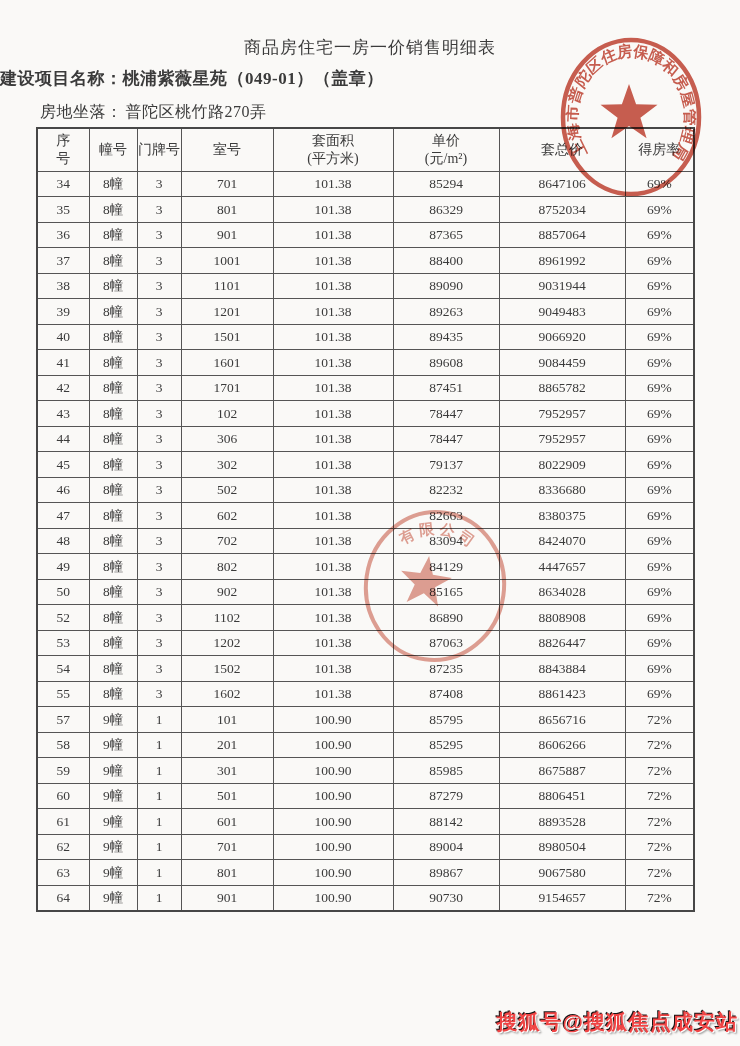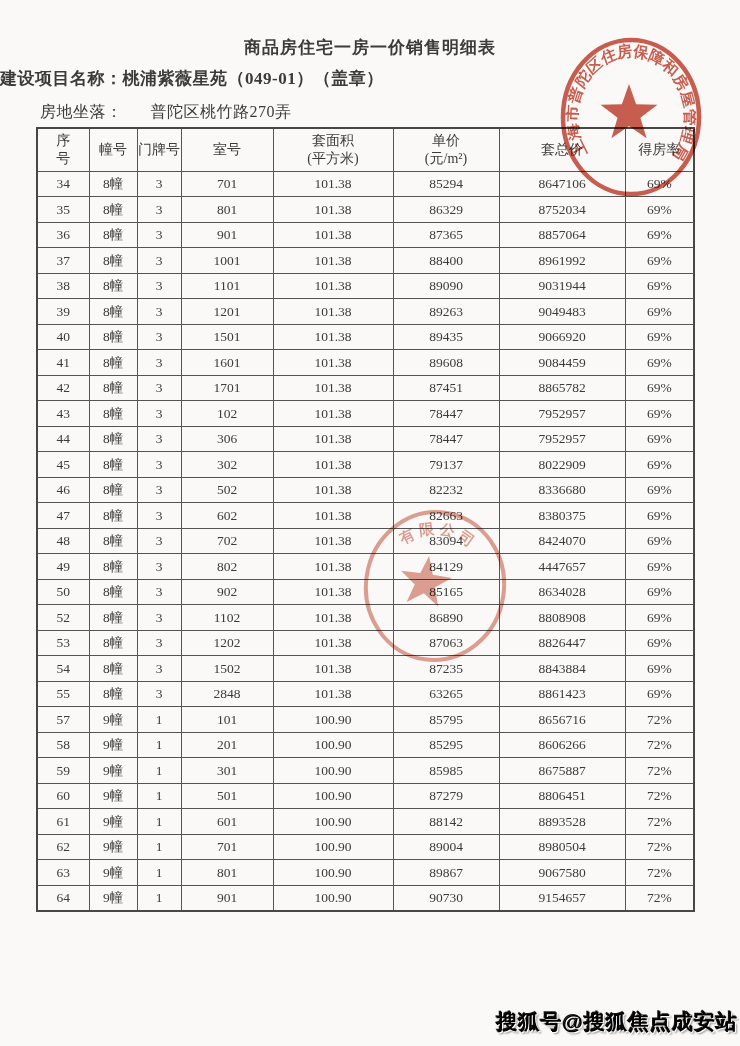--- a/index.html
+++ b/index.html
@@ -3,51 +3,51 @@
 <meta charset="utf-8">
 <style>
   html,body{margin:0;padding:0;background:#dcdcdc;}
   .page{
     position:relative;width:740px;height:1046px;background:#faf9f7;
     overflow:hidden;font-family:"Liberation Serif","DejaVu Serif",serif;color:#3b3b3b;
     box-shadow:0 0 6px rgba(0,0,0,.2);
   }
   .doc-title{
     position:absolute;top:36px;left:0;width:100%;text-align:center;
-    font-size:17px;font-weight:bold;letter-spacing:1px;
+    font-size:17px;font-weight:normal;letter-spacing:1px;
   }
   .doc-subtitle{
     position:absolute;top:67px;left:0;width:100%;
     font-size:17px;font-weight:bold;letter-spacing:.5px;
   }
   .location-line{
     position:absolute;top:102px;left:40px;font-size:16px;letter-spacing:.5px;
   }
-  .location-line .value{margin-left:28px;}
+  .location-line .value{margin-left:3px;}
   table.price-table{
     position:absolute;top:127px;left:36px;width:657px;
     border-collapse:collapse;table-layout:fixed;
     border:2px solid #474747;
   }
   .price-table th,.price-table td{
     border:1px solid #555;text-align:center;vertical-align:middle;
     padding:0;font-weight:normal;overflow:hidden;white-space:nowrap;
   }
   .price-table thead tr{height:43px;}
   .price-table th{font-size:14px;line-height:1.3;}
   .price-table tbody tr{height:25.5px;}
   .price-table td{font-size:13.5px;line-height:1;}
   .price-table th .l2{display:block;}
   .stamp{position:absolute;mix-blend-mode:multiply;pointer-events:none;}
   .stamp-official{left:551px;top:29px;opacity:.82;}
   .stamp-company{left:355px;top:506px;opacity:.55;}
   .watermark{
     position:absolute;top:1008px;right:2px;
     font-family:"Liberation Sans","DejaVu Sans",sans-serif;
-    font-size:21px;font-weight:bold;letter-spacing:1px;color:#000000;
+    font-size:21px;font-weight:bold;letter-spacing:1px;color:#ef4444;
     text-shadow:1px 1px 0 #ffffff,-1px -1px 0 #161616,2px 2px 2px rgba(0,0,0,.4);
   }
 </style>
 </head>
 <body>
 
 <div class="page">
 
   <div class="doc-title">商品房住宅一房一价销售明细表</div>
   <div class="doc-subtitle">建设项目名称：桃浦紫薇星苑（049-01）（盖章）</div>
@@ -277,23 +277,23 @@
           <td>1502</td>
           <td>101.38</td>
           <td>87235</td>
           <td>8843884</td>
           <td>69%</td>
         </tr>
         <tr>
           <td>55</td>
           <td>8幢</td>
           <td>3</td>
-          <td>2848</td>
-          <td>101.38</td>
-          <td>63265</td>
+          <td>1602</td>
+          <td>101.38</td>
+          <td>87408</td>
           <td>8861423</td>
           <td>69%</td>
         </tr>
         <tr>
           <td>57</td>
           <td>9幢</td>
           <td>1</td>
           <td>101</td>
           <td>100.90</td>
           <td>85795</td>

